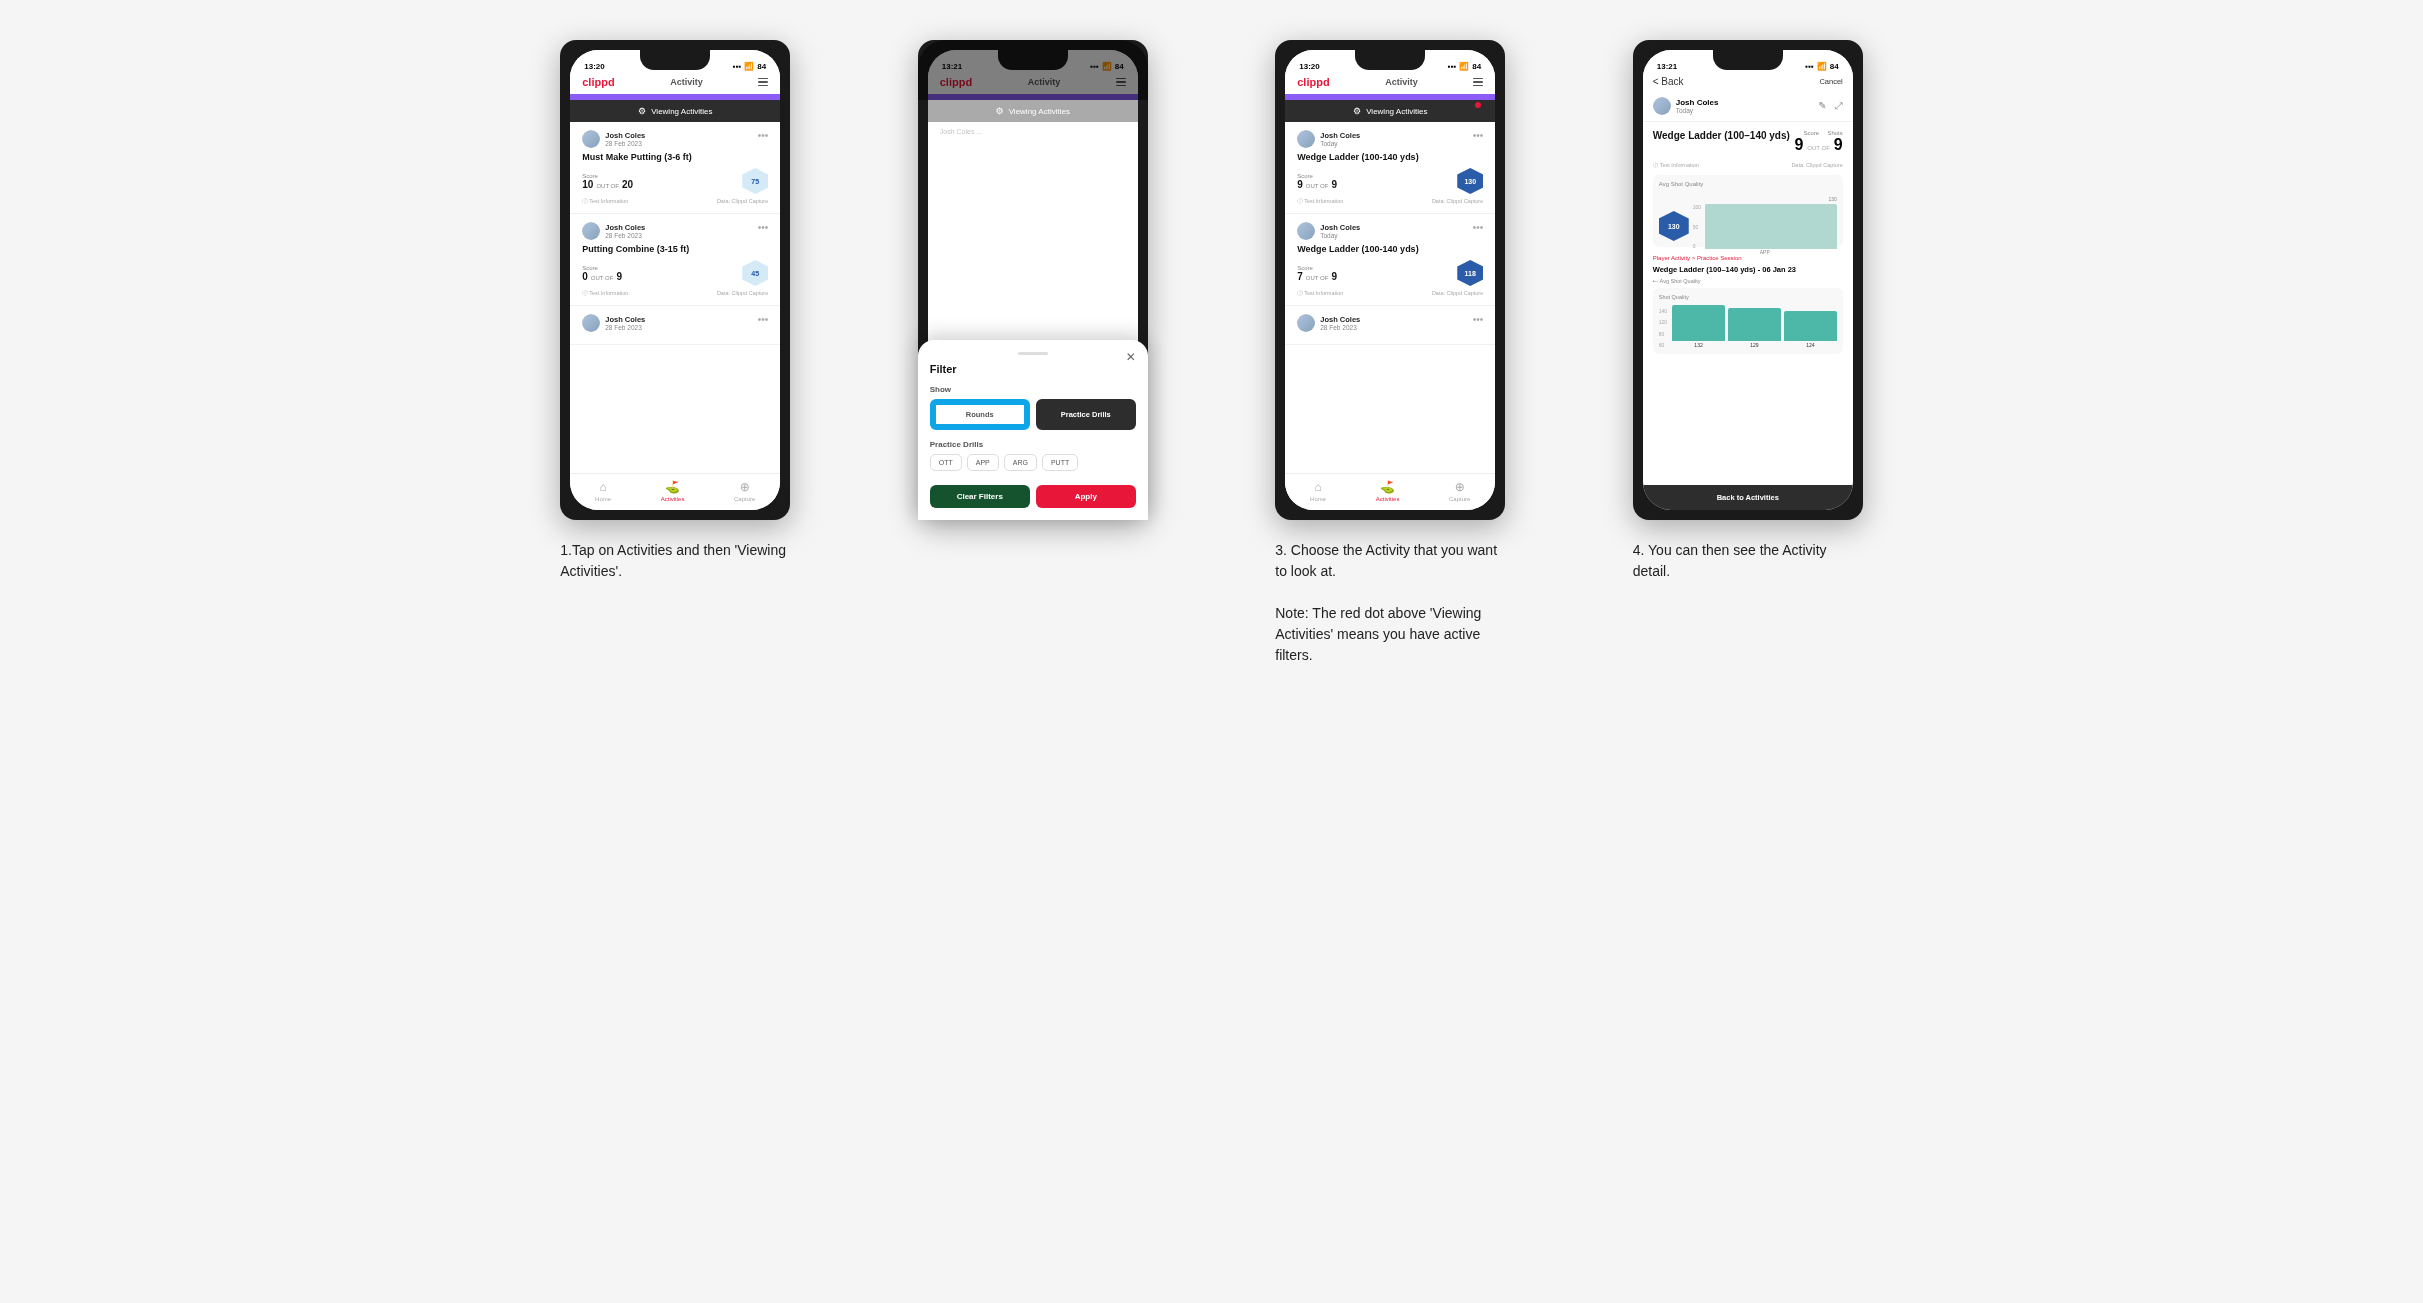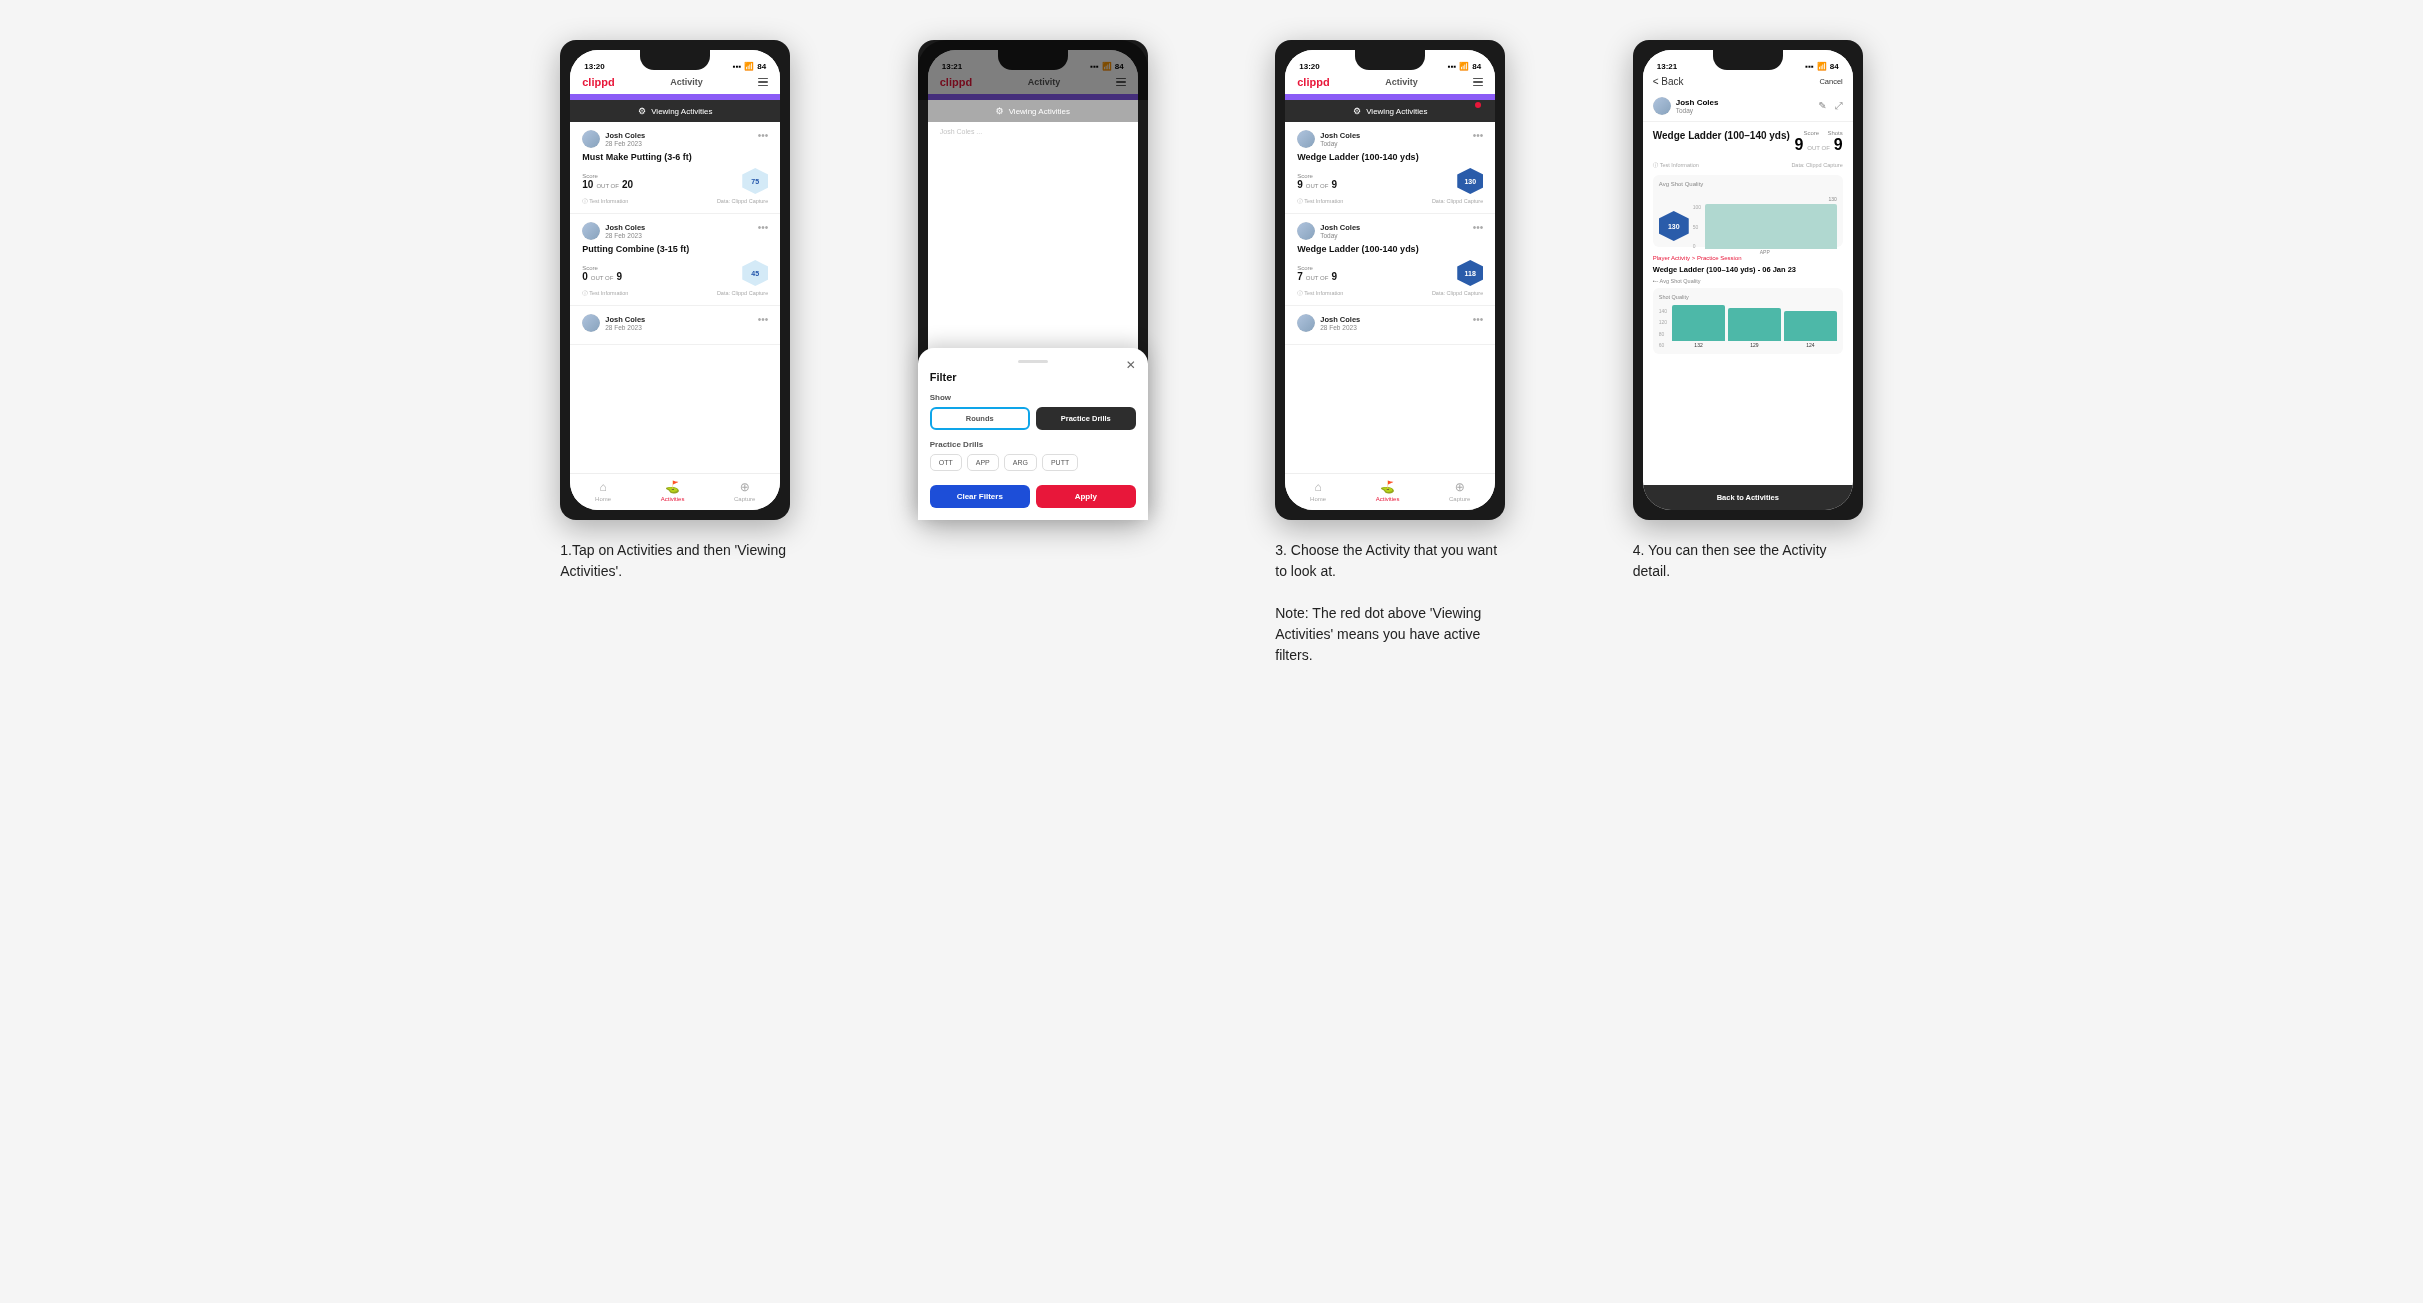--- a/index.html
+++ b/index.html
@@ -289,21 +289,21 @@
     .toggle-row {
       display: flex;
       gap: 6px;
       margin-bottom: 10px;
     }
     .toggle-btn {
       flex: 1;
       padding: 5px 0;
       font-size: 7.5px;
       font-weight: 600;
-      border: 2px solid #0ea5e9;
+      border: 6px solid #0ea5e9;
       border-radius: 6px;
       text-align: center;
       color: #555;
       background: #fff;
     }
     .toggle-btn-active {
       background: #2d2d2d;
       color: #fff;
       border-color: #2d2d2d;
     }
@@ -321,21 +321,21 @@
       color: #555;
       background: #fff;
     }
     .modal-footer {
       display: flex;
       gap: 6px;
     }
     .btn-clear {
       flex: 1;
       padding: 7px;
-      background: #1d4ed8;
+      background: #14532d;
       color: #fff;
       border: none;
       border-radius: 6px;
       font-size: 8px;
       font-weight: 600;
       text-align: center;
     }
     .btn-apply {
       flex: 1;
       padding: 7px;

